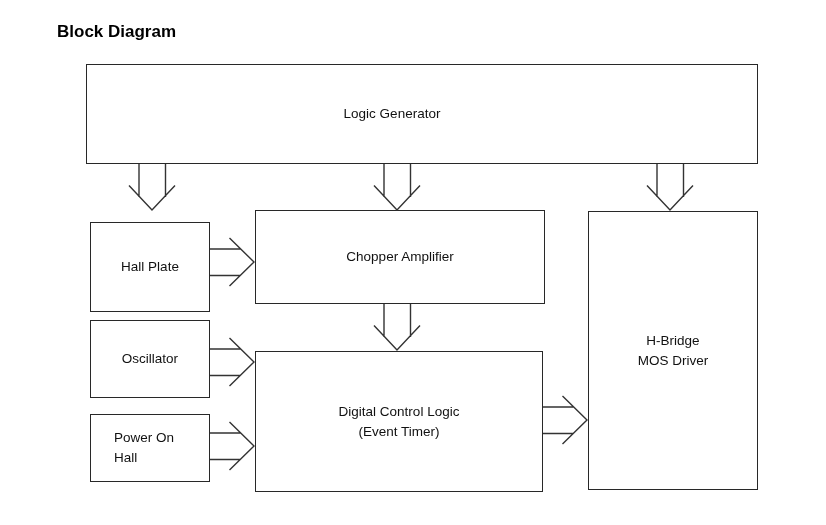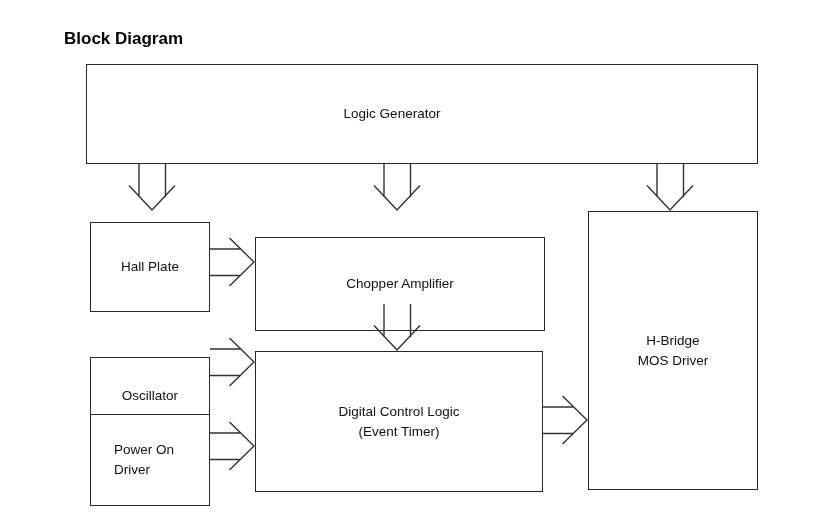--- a/index.html
+++ b/index.html
@@ -12,21 +12,21 @@
     width: 826px;
     height: 525px;
     background: #ffffff;
     font-family: "Liberation Sans", sans-serif;
     overflow: hidden;
   }
   .title {
     position: absolute;
     left: 47px;
     top: 12px;
-    margin: 17px;
+    margin: 10px;
     font-size: 17px;
     line-height: 20px;
     font-weight: bold;
     color: #000000;
   }
   .block {
     position: absolute;
     box-sizing: border-box;
     border: 1.5px solid #282828;
     background: #ffffff;
@@ -35,23 +35,23 @@
     align-items: center;
     justify-content: center;
     font-size: 13.5px;
     line-height: 20px;
     color: #111111;
     text-align: center;
   }
   #b-bias            { left: 86px;  top: 64px;  width: 672px; height: 100px; }
   #b-bias .lbl       { padding-right: 60px; }          
   #b-hall            { left: 90px;  top: 214px; width: 120px; height: 90px; margin-top: 8px;  }
-  #b-chopper         { left: 255px; top: 210px; width: 290px; height: 94px; margin-top: 27px;  }
-  #b-osc             { left: 90px;  top: 320px; width: 120px; height: 78px; margin-top: 37px;  }
-  #b-por             { left: 90px;  top: 414px; width: 120px; height: 92px;
+  #b-chopper         { left: 255px; top: 210px; width: 290px; height: 94px;  }
+  #b-osc             { left: 90px;  top: 320px; width: 120px; height: 78px;  }
+  #b-por             { left: 90px;  top: 414px; width: 120px; height: 68px;
                        align-items: flex-start; padding-left: 23px; text-align: left; }
   #b-dcl             { left: 255px; top: 351px; width: 288px; height: 141px; }
   #b-hbridge         { left: 588px; top: 211px; width: 170px; height: 279px; }
   .arr {
     position: absolute;
     overflow: visible;
   }
   .arr path {
     fill: none;
     stroke: #333333;
@@ -76,21 +76,21 @@
   <div class="block" id="b-chopper">
     <span class="lbl">Chopper Amplifier</span>
   </div>
 
   <div class="block" id="b-osc">
     <span class="lbl">Oscillator</span>
   </div>
 
   <div class="block" id="b-por">
     <span class="lbl">Power On</span>
-    <span class="lbl">Driver</span>
+    <span class="lbl">Hall</span>
   </div>
 
   <div class="block" id="b-hbridge">
     <span class="lbl">H-Bridge</span>
     <span class="lbl">MOS Driver</span>
   </div>
 
   <div class="block" id="b-dcl">
     <span class="lbl">Digital Control Logic</span>
     <span class="lbl">(Event Timer)</span>

